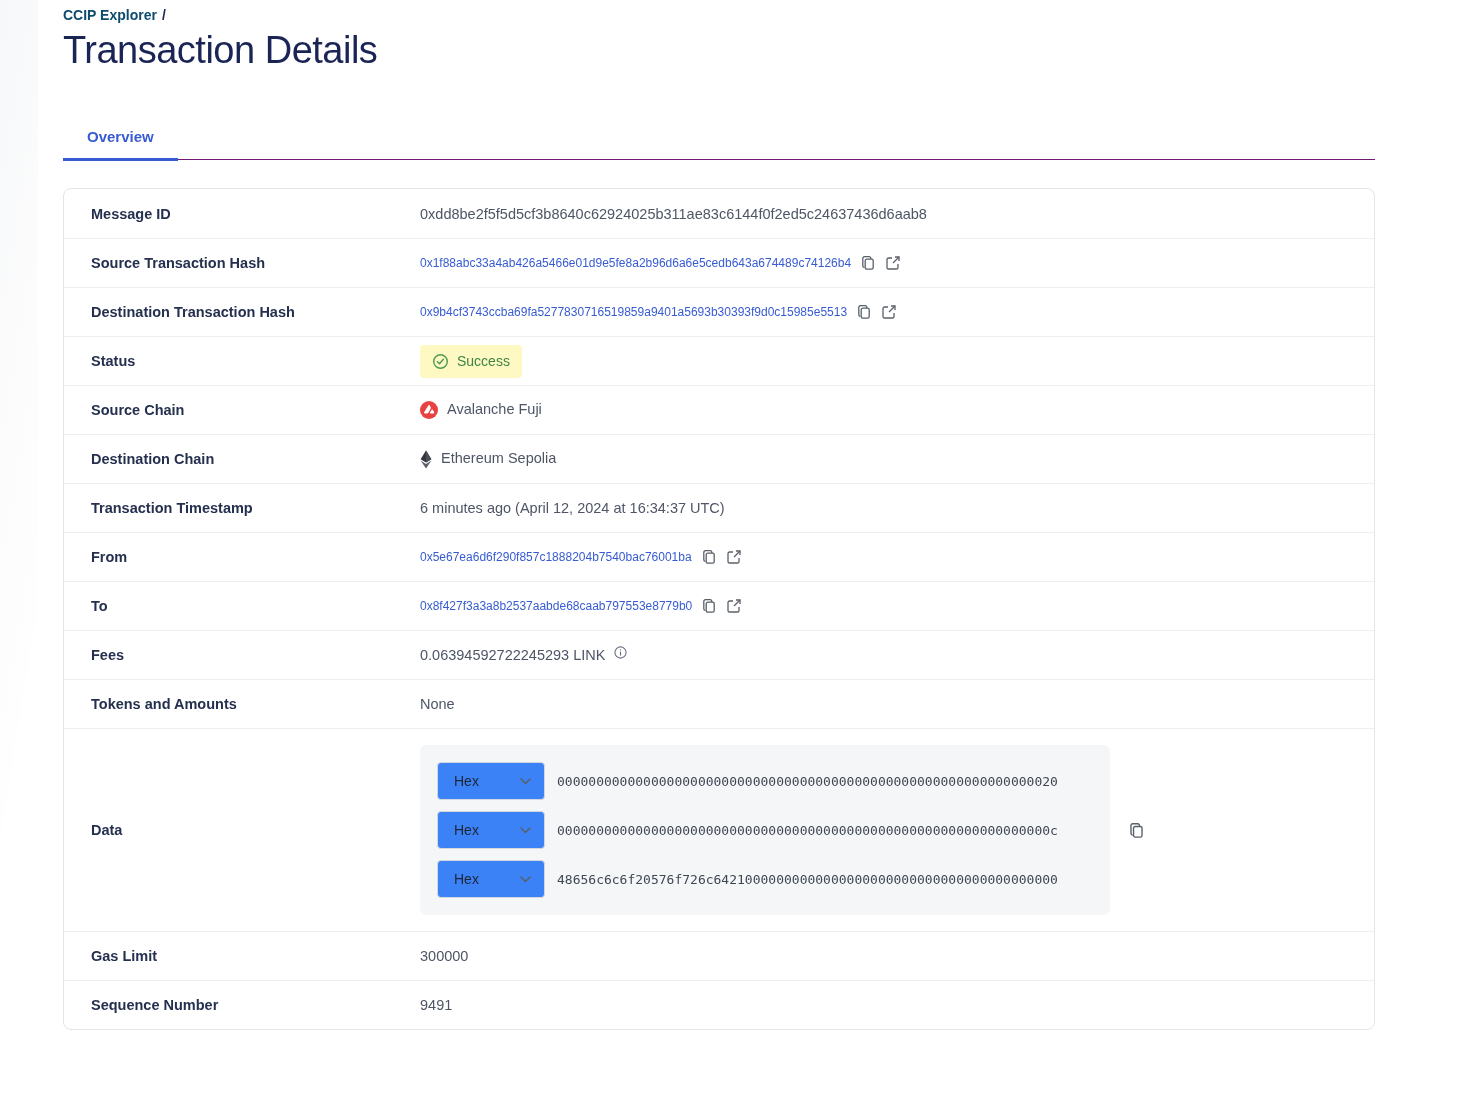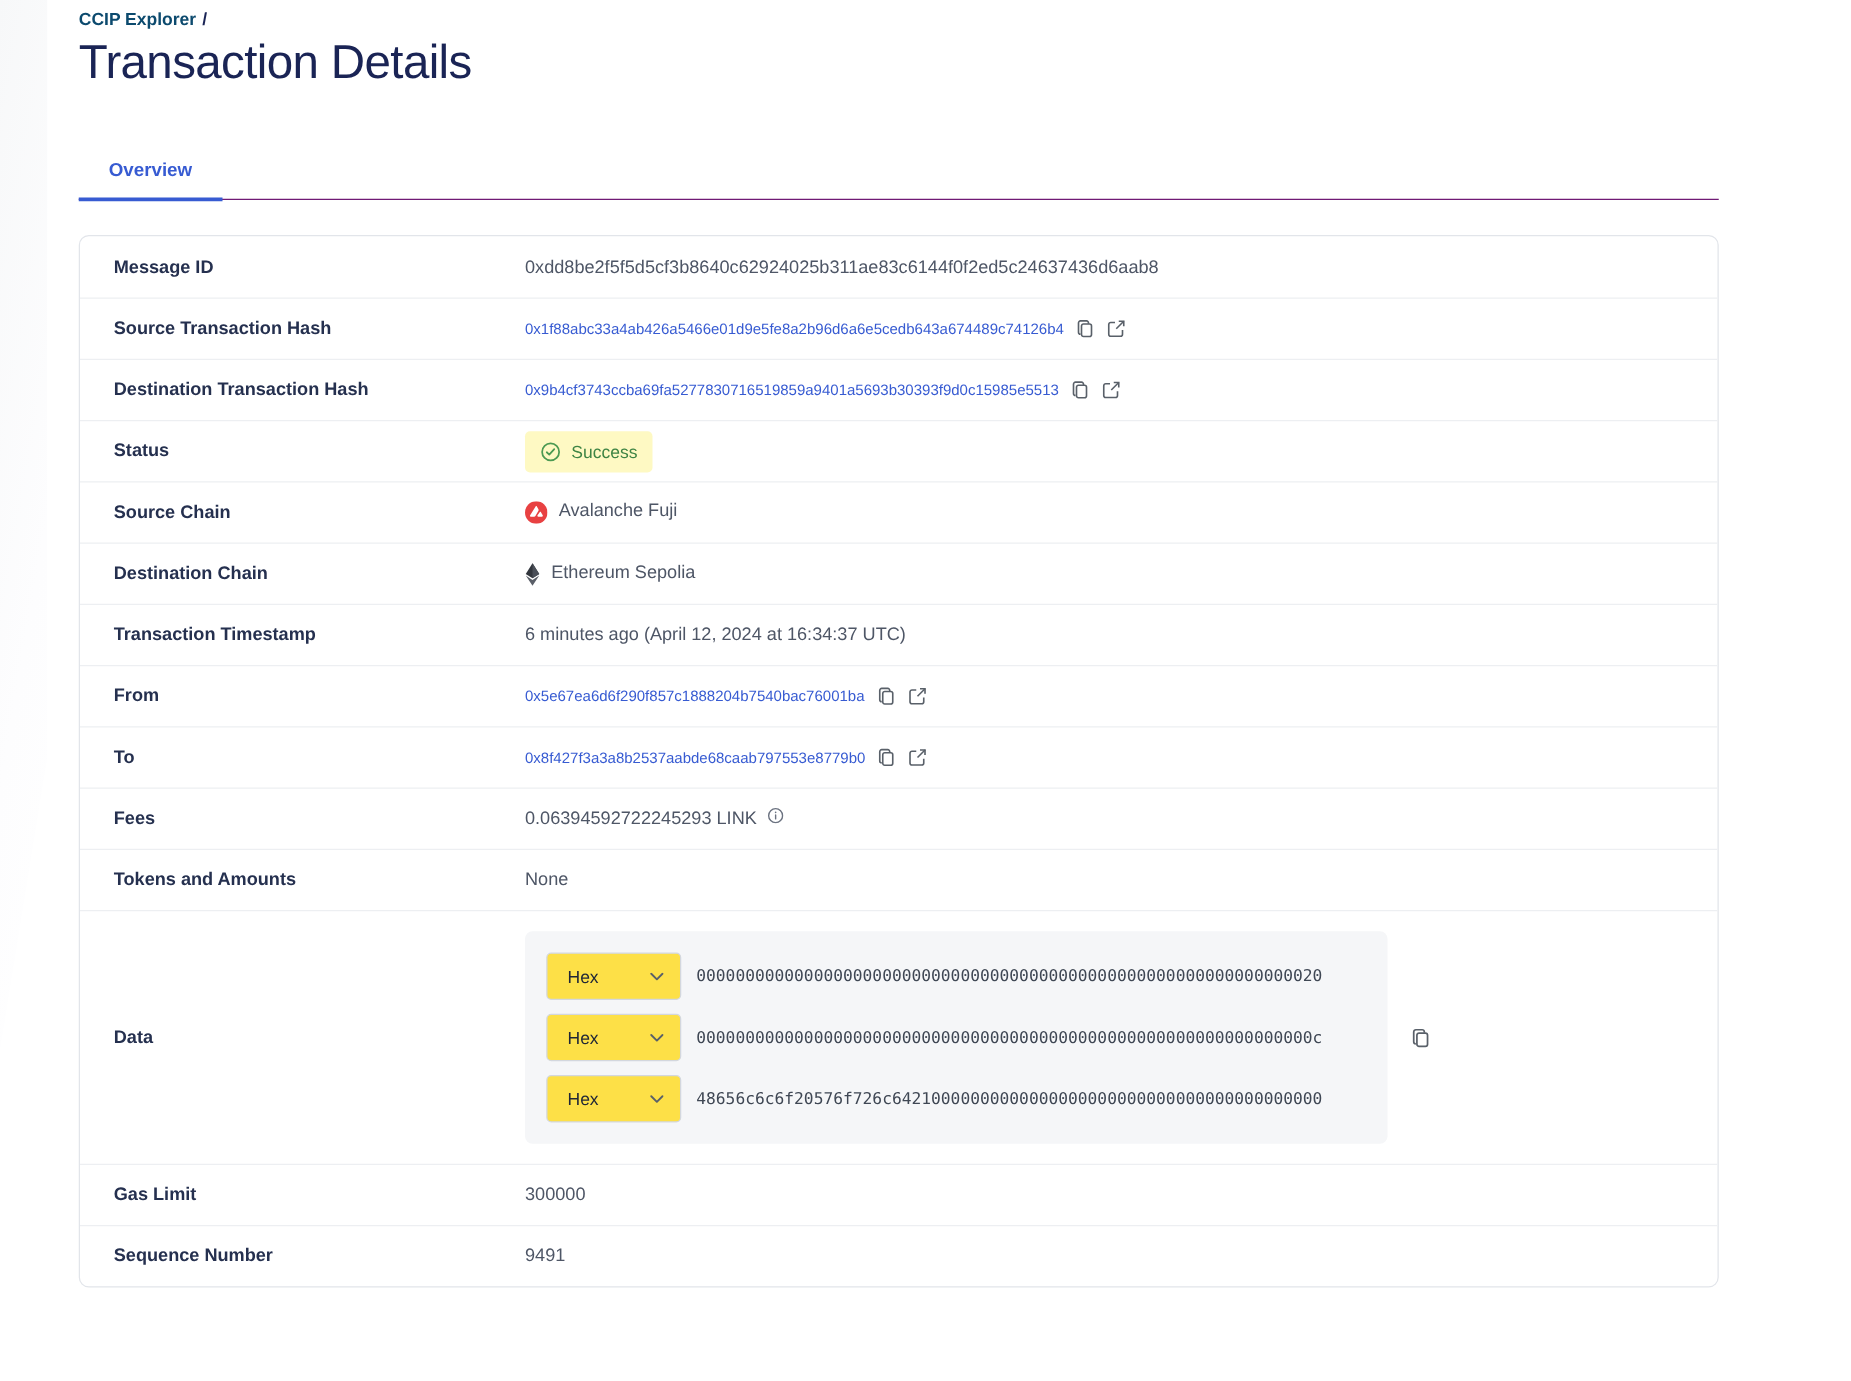--- a/index.html
+++ b/index.html
@@ -96,21 +96,21 @@
   .data-box {
     background: #f5f6f8;
     border-radius: 6px;
     width: 690px;
     padding: 17px 0 17px 17px;
     display: flex; flex-direction: column; gap: 11px;
   }
   .data-line { display: flex; align-items: center; gap: 12px; }
   .hex-select {
     width: 108px; height: 38px;
-    background: #fde047;
+    background: #3b82f6;
     border: 1px solid #d3d7de;
     border-radius: 4px;
     display: flex; align-items: center; justify-content: space-between;
     padding: 0 13px 0 16px;
     font-size: 14px; color: #1f2636;
     cursor: pointer;
     flex: none;
   }
   .hex-text {
     font-family: "DejaVu Sans Mono", "Liberation Mono", monospace;

